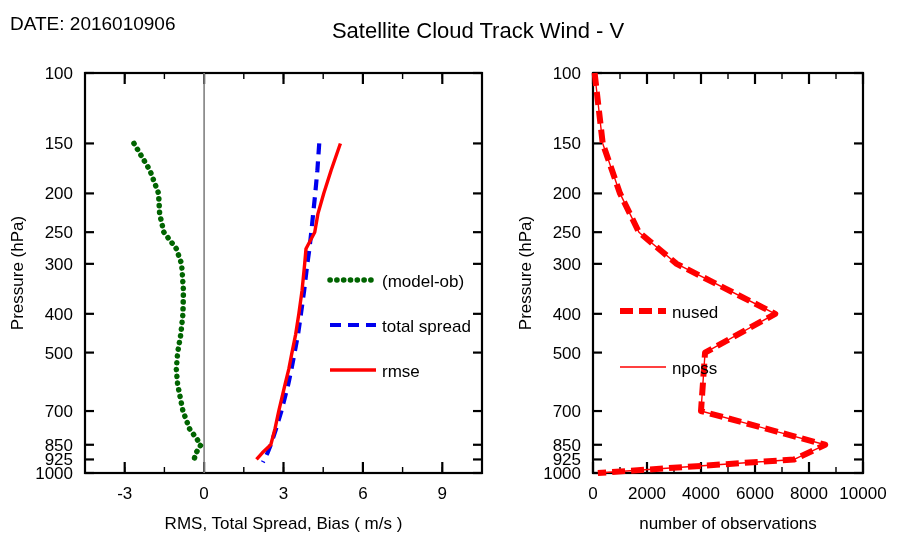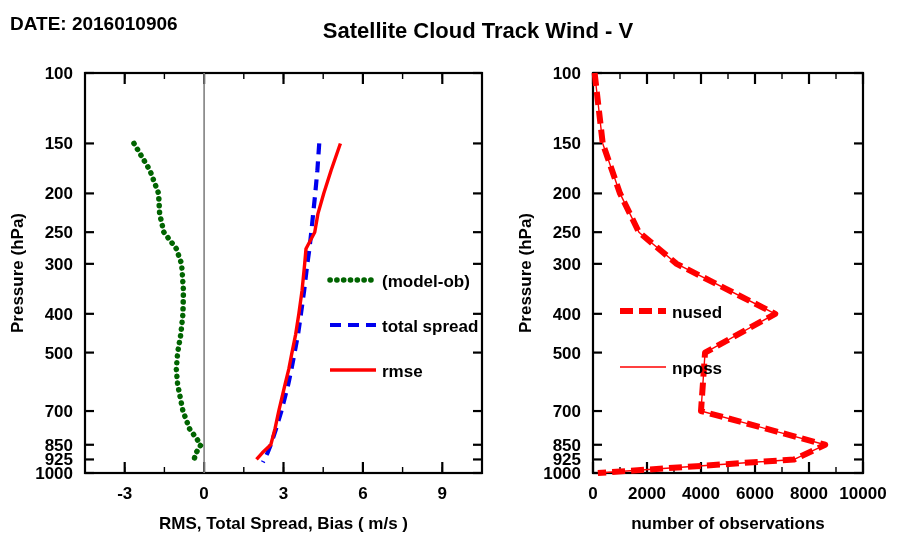--- a/index.html
+++ b/index.html
@@ -1,21 +1,21 @@
 <!DOCTYPE html>
 <html><head>
 <meta charset="utf-8">
 <style>
   html,body{margin:0;padding:0;}
   body{
     width:900px;height:560px;background:#ffffff;
     font-family:"Liberation Sans",sans-serif;
     overflow:hidden;
   }
-  #stage{position:relative;width:900px;height:560px;font-weight:bold;}
+  #stage{position:relative;width:900px;height:560px;}
   svg{display:block;}
   text{font-family:"Liberation Sans",sans-serif;fill:#000;}
   .tickLabel{font-size:17px;}
   .axisTitle{font-size:17px;}
   .legendLabel{font-size:17px;}
   .dateLabel{font-size:19px;}
   .mainTitle{font-size:22px;}
   .tickMajor{stroke:#000;stroke-width:2.2;}
   .tickMinor{stroke:#000;stroke-width:1.4;}
   .zeroLine{stroke:#808080;stroke-width:1.6;}

